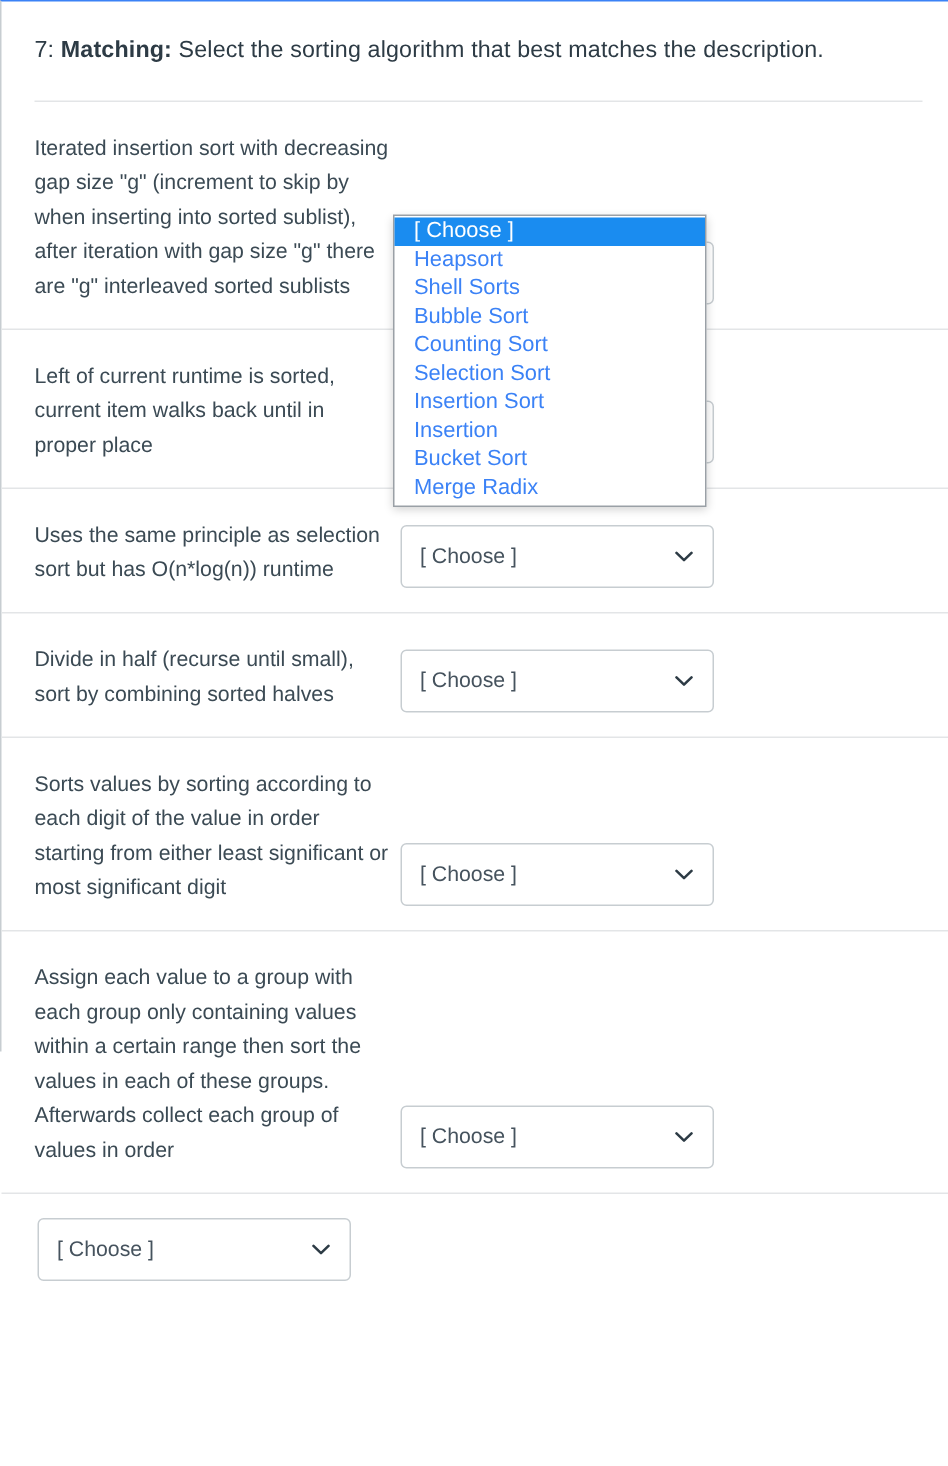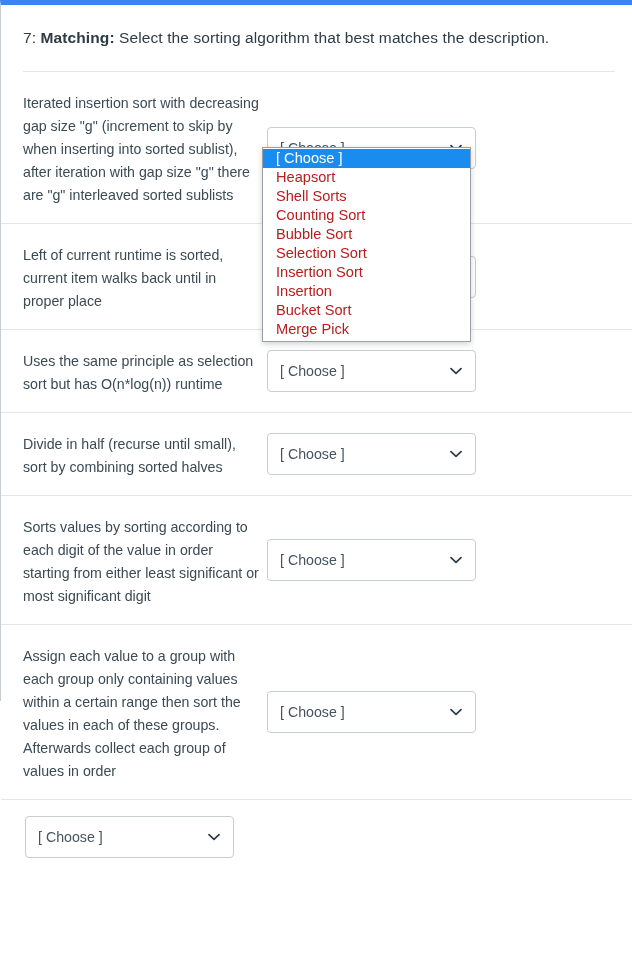--- a/index.html
+++ b/index.html
@@ -13,21 +13,21 @@
     font-family: "Liberation Sans", sans-serif;
     color: #2d3b45;
     overflow: hidden;
     position: relative;
   }
   .page {
     position: relative;
     width: 632px;
     height: 701px;
     box-sizing: border-box;
-    border-top: 5px solid #3b82f6;
+    border-top: 1px solid #3b82f6;
     border-left: 1px solid #c7cdd1;
     background: #ffffff;
   }
   .question-header {
     padding: 22px 22px 0 22px;
     font-size: 15.5px;
     line-height: 1.45;
     color: #2d3b45;
     letter-spacing: 0.1px;
   }
@@ -39,21 +39,21 @@
     height: 1px;
     background: #e3e5e7;
     margin-left: 22px;
     margin-right: 17px;
   }
   .answers {
     padding: 0;
   }
   .answer-row {
     display: flex;
-    align-items: center;
+    align-items: flex-end;
     padding: 16px 17px 16px 22px;
     border-bottom: 1px solid #e3e5e7;
     box-sizing: border-box;
   }
   .answer-row:last-child {
     border-bottom: none;
   }
   .answer-text {
     width: 238px;
     min-width: 238px;
@@ -106,21 +106,21 @@
     box-shadow: 0 2px 6px rgba(0,0,0,0.18);
     z-index: 50;
     padding: 1px 0 2px 0;
     box-sizing: border-box;
   }
   .dropdown-option {
     font-size: 14.6px;
     line-height: 19px;
     padding: 0px 0 0px 13px;
     height: 19px;
-    color: #b91c1c;
+    color: #3b82f6;
     white-space: nowrap;
     display: flex;
     align-items: center;
   }
   .dropdown-option.selected {
     background: #1a8cf0;
     color: #ffffff;
   }
 </style>
 </head>
@@ -235,22 +235,22 @@
         </div>
       </div>
     </div>
 
   </div>
 
   <div class="dropdown-popup">
     <div class="dropdown-option selected">[ Choose ]</div>
     <div class="dropdown-option">Heapsort</div>
     <div class="dropdown-option">Shell Sorts</div>
+    <div class="dropdown-option">Bubble Sort</div>
     <div class="dropdown-option">Counting Sort</div>
-    <div class="dropdown-option">Bubble Sort</div>
     <div class="dropdown-option">Selection Sort</div>
     <div class="dropdown-option">Insertion Sort</div>
     <div class="dropdown-option">Insertion</div>
     <div class="dropdown-option">Bucket Sort</div>
-    <div class="dropdown-option">Merge Pick</div>
+    <div class="dropdown-option">Merge Radix</div>
   </div>
 
 </div>
 
 </body></html>

